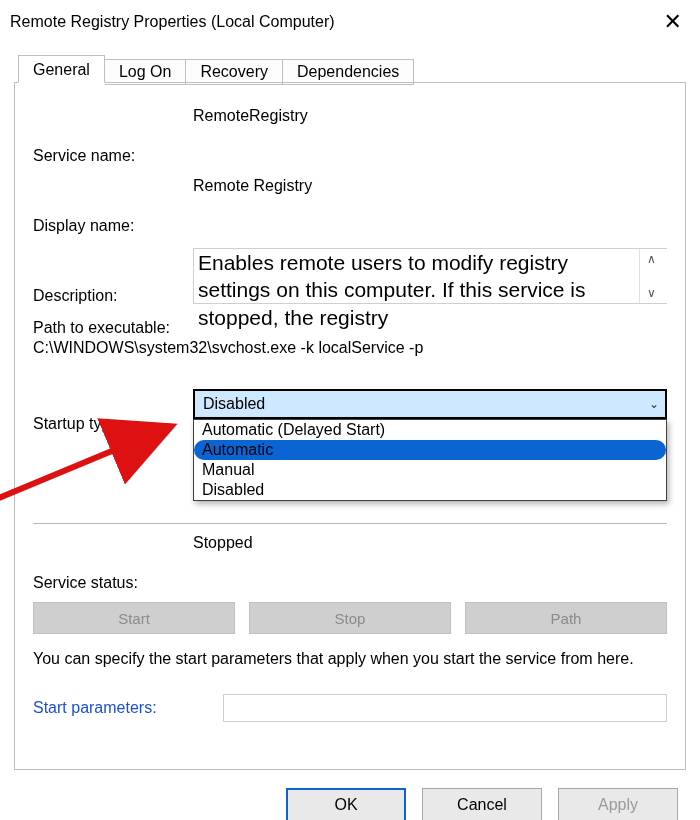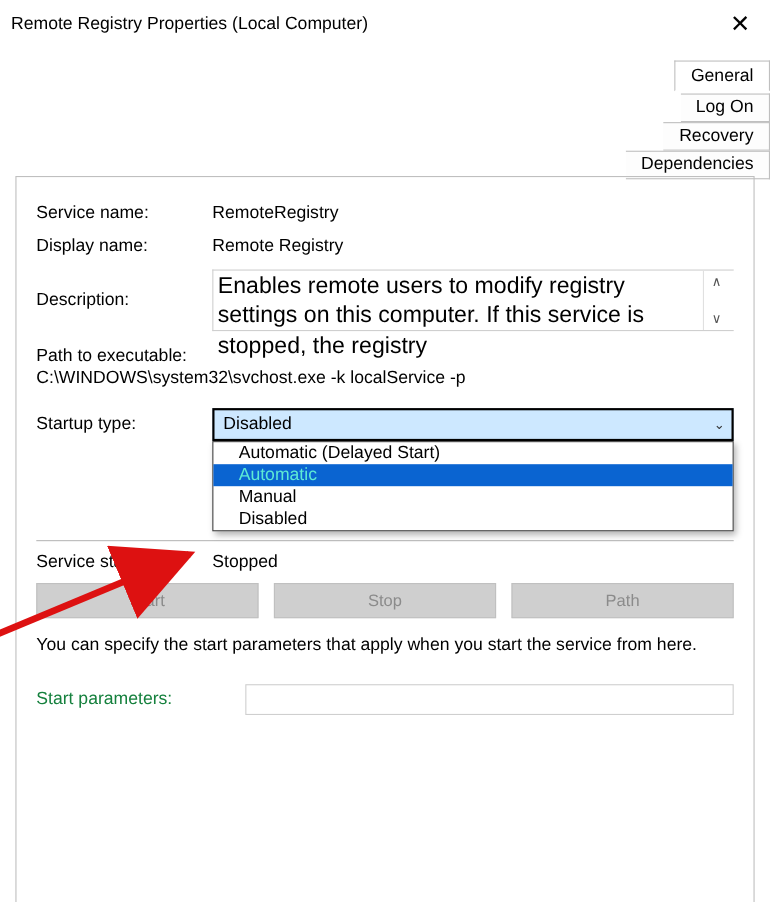--- a/index.html
+++ b/index.html
@@ -26,21 +26,20 @@
     padding: 0 8px;
     cursor: default;
     line-height: 1;
   }
   .tabrow {
     display: flex;
     align-items: flex-end;
     padding-left: 18px;
     margin-top: 14px;
     position: relative;
-    flex-direction: column;
   }
   .tab {
     border: 1px solid #bfbfbf;
     border-bottom: none;
     padding: 3px 14px 3px 14px;
     background: #fff;
     font-size: 16px;
     margin-right: 0px;
     position: relative;
     top: 1px;
@@ -66,20 +65,21 @@
     padding: 16px 18px 0 18px;
   }
   .row {
     display: flex;
     align-items: flex-start;
     margin-bottom: 12px;
   }
   .label-col {
     width: 160px;
     flex-shrink: 0;
+    margin-top: 40px;
   }
   .val-col { flex: 1; }
   .desc-box {
     border: 1px solid #cfcfcf;
     border-right: none;
     height: 56px;
     padding: 0 4px;
     display: flex;
     align-items: stretch;
   }
@@ -118,27 +118,28 @@
     position: absolute;
     top: 28px;
     left: -2px;
     right: -2px;
     border: 1px solid #404040;
     background: #fff;
     box-shadow: 2px 3px 6px rgba(0,0,0,0.3);
     z-index: 10;
   }
   .dropdown .opt {
-    padding: 1px 23px;
+    padding: 1px 8px;
     font-size: 16px;
     white-space: nowrap;
   }
   .dropdown .opt.sel {
     background: #0a64d1;
-    color: #5eead4;
+    color: #000000;
+    border-radius: 10px;
   }
   .hr {
     border: none;
     border-top: 1px solid #b8b8b8;
     margin: 90px 0 10px 0;
   }
   .btnrow {
     display: flex;
     gap: 14px;
     margin-top: 10px;
@@ -157,21 +158,21 @@
   }
   .note {
     margin-top: 14px;
     line-height: 1.35;
   }
   .sp-row {
     display: flex;
     align-items: center;
     margin-top: 24px;
   }
-  .sp-label { width: 190px; color: #15803d; }
+  .sp-label { width: 190px; color: #1d4ed8; }
   .sp-input {
     flex: 1;
     height: 28px;
     border: 1px solid #cfcfcf;
     background: #fff;
     padding: 0 4px;
   }
   .dialog-buttons {
     display: flex;
     justify-content: flex-end;

